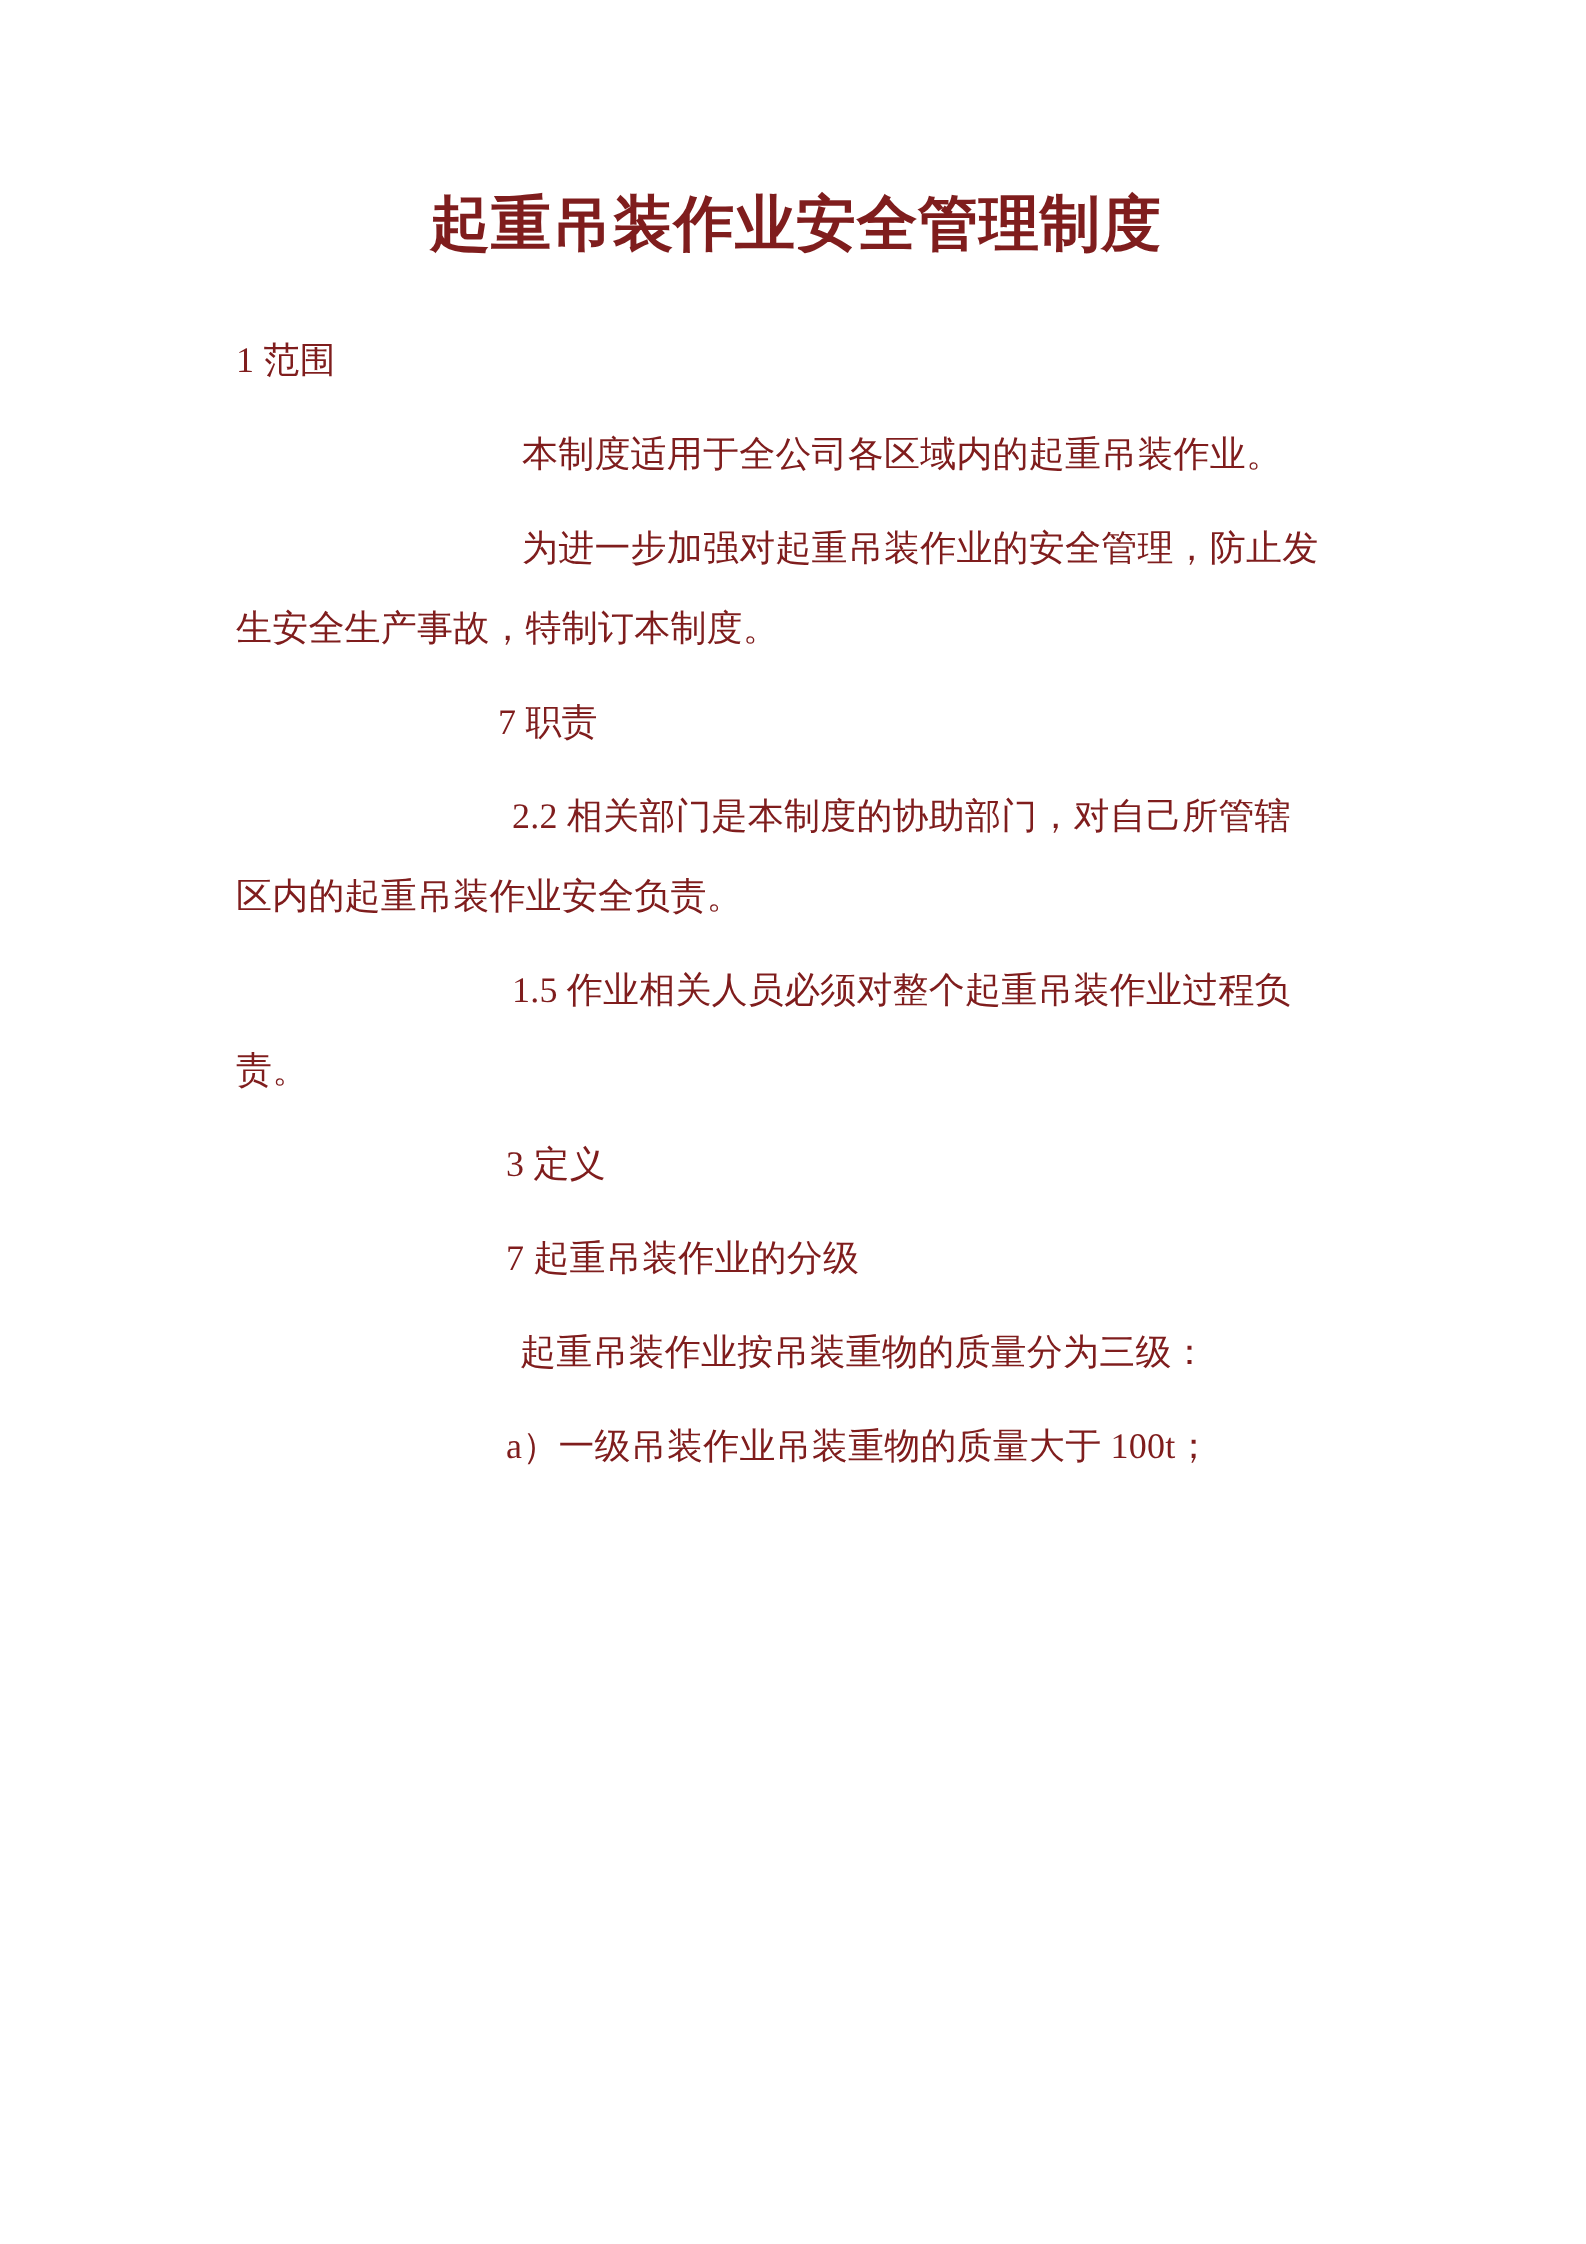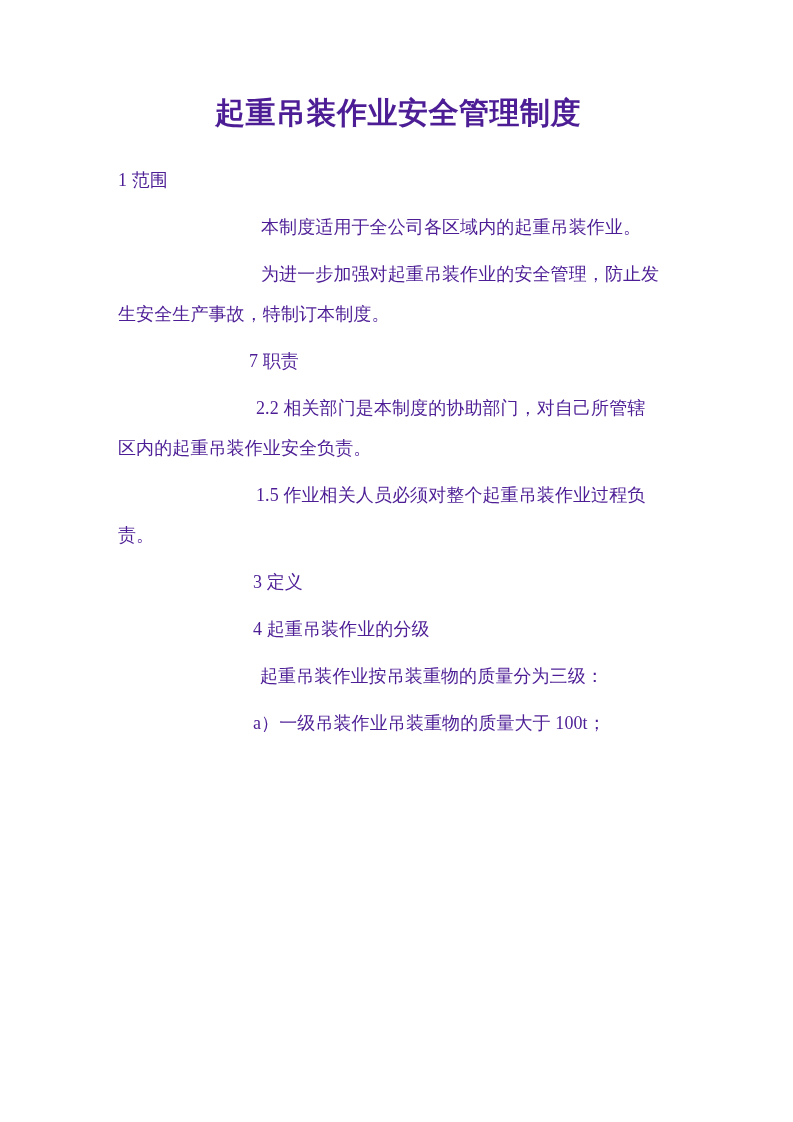--- a/index.html
+++ b/index.html
@@ -12,21 +12,21 @@
     height: 1122px;
     overflow: hidden;
   }
   .page {
     box-sizing: border-box;
     width: 793px;
     height: 1122px;
     padding: 91px 115px 40px 118px;
     background: #ffffff;
     font-family: "Liberation Serif", "DejaVu Serif", serif;
-    color: #4c1d95;
+    color: #7f1d1d;
   }
   .doc-title {
     margin: 0 0 25px 0;
     font-size: 30px;
     line-height: 44px;
     font-weight: bold;
     text-align: center;
     letter-spacing: 0.5px;
     white-space: nowrap;
   }
@@ -63,20 +63,20 @@
 
   <p class="para ind-138">2.2 相关部门是本制度的协助部门，对自己所管辖
 区内的起重吊装作业安全负责。</p>
 
   <p class="para ind-138">1.5 作业相关人员必须对整个起重吊装作业过程负
 责。</p>
 
   <p class="para ind-135">3 定义</p>
 
 
-  <p class="para ind-135">4 起重吊装作业的分级</p>
+  <p class="para ind-135">7 起重吊装作业的分级</p>
 
   <p class="para ind-142">起重吊装作业按吊装重物的质量分为三级：</p>
 
   <p class="para ind-135">a）一级吊装作业吊装重物的质量大于 100t；</p>
 
 
 </div>
 
 </body></html>

